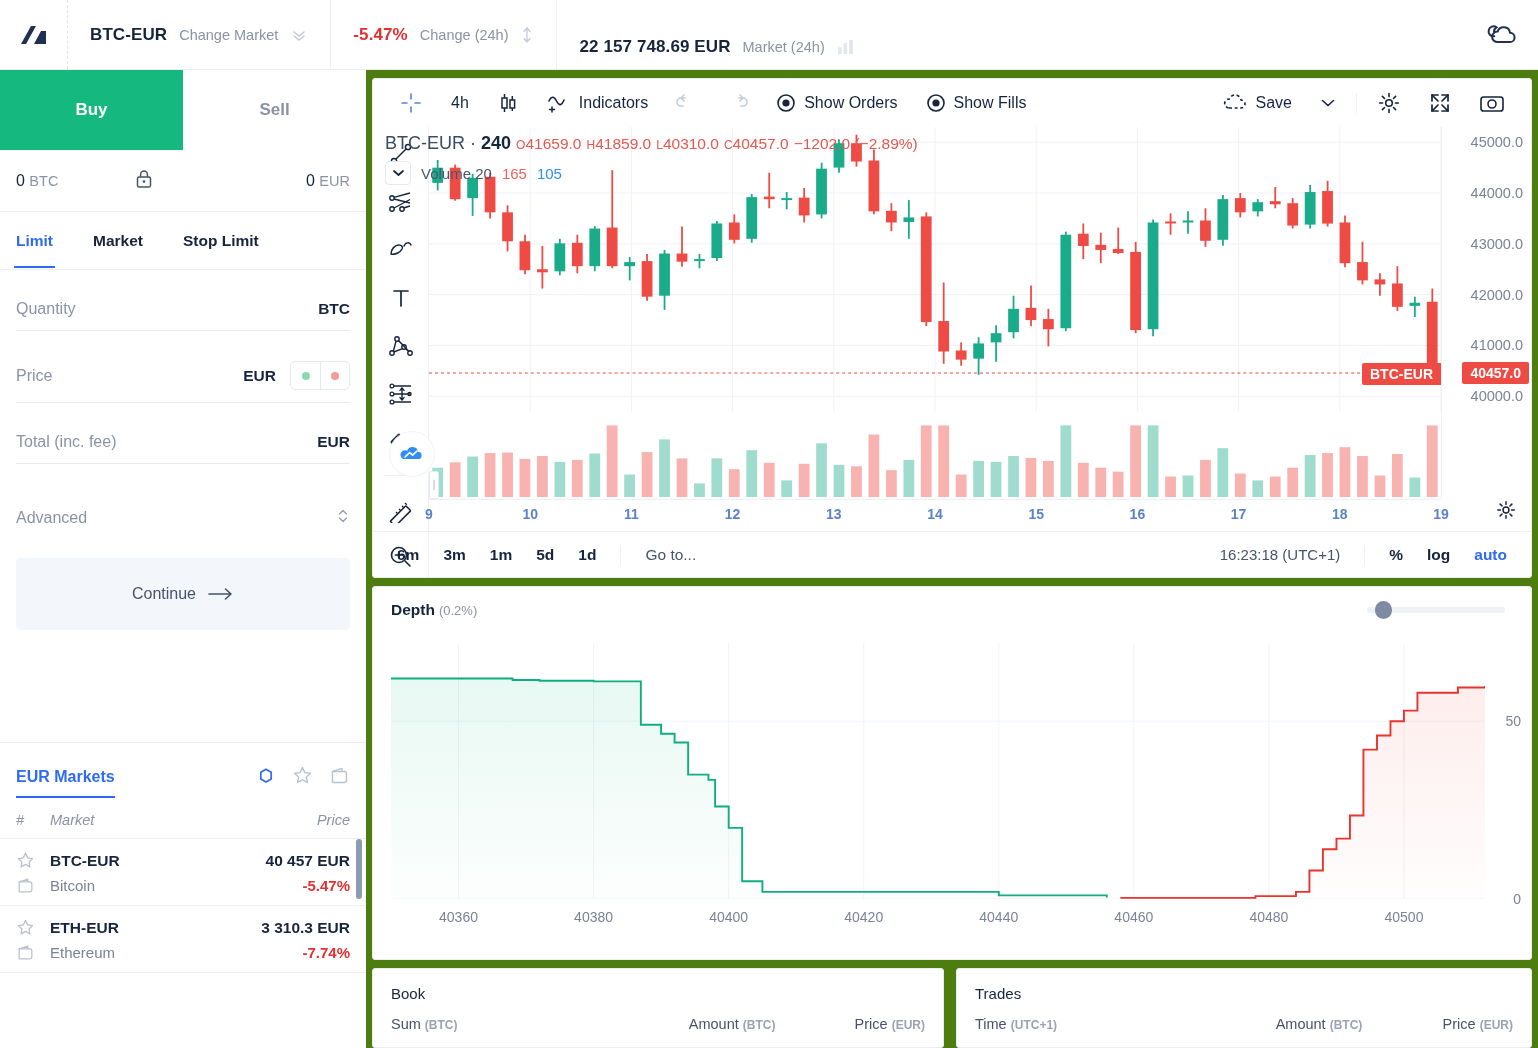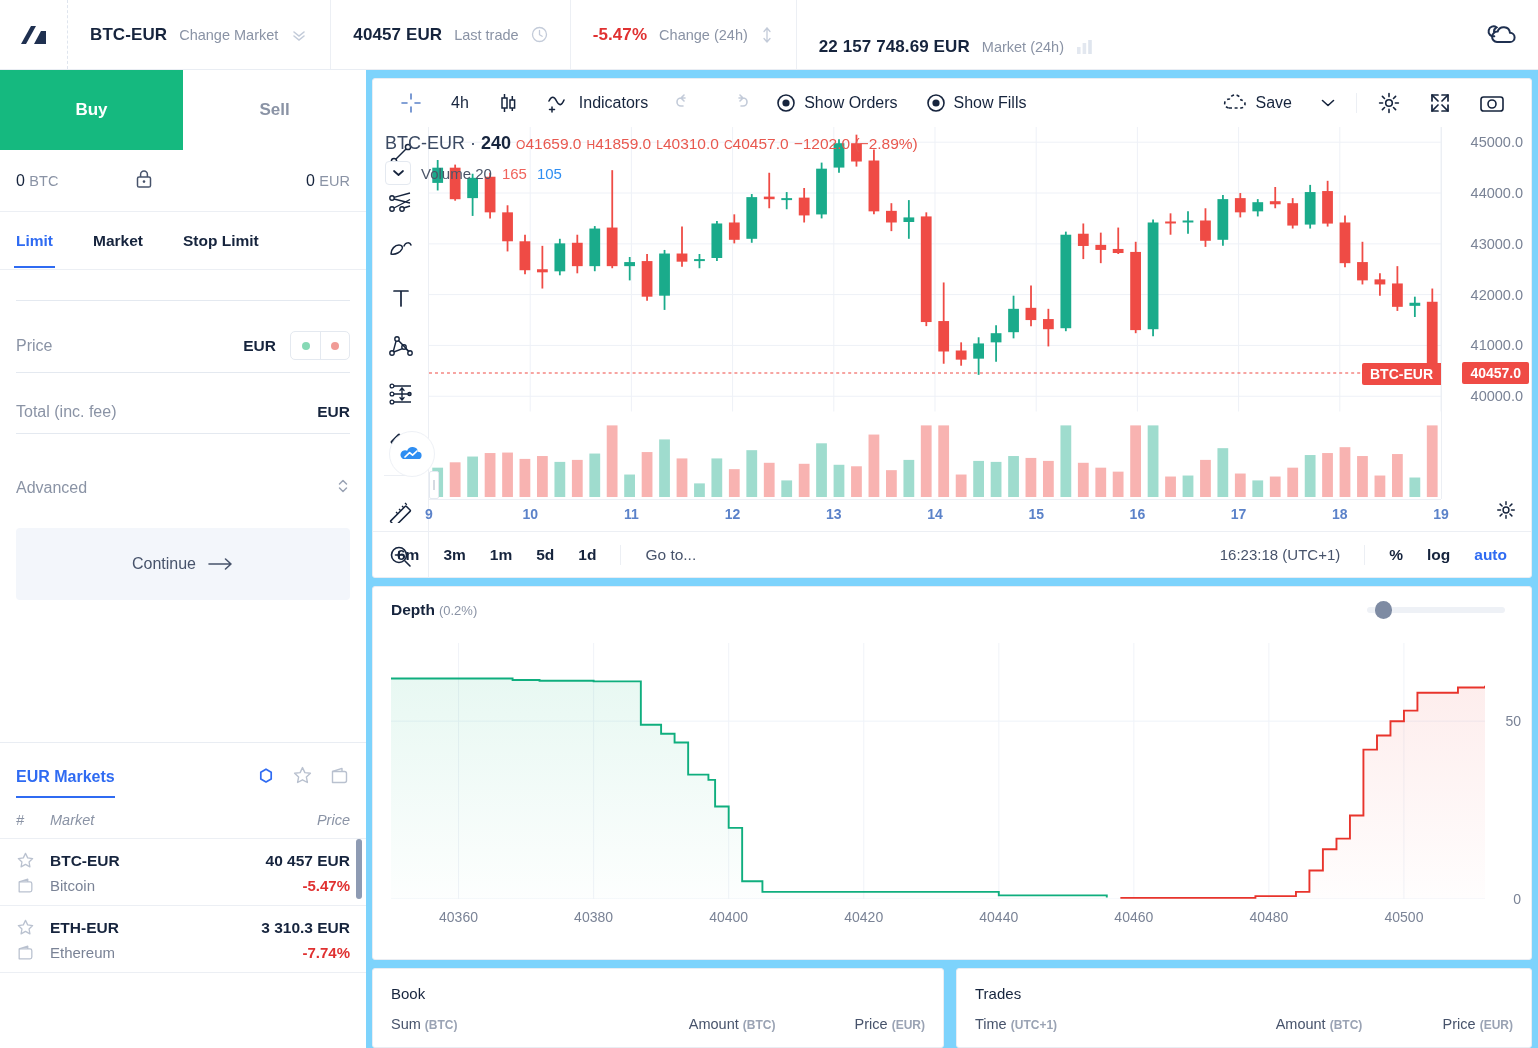--- a/index.html
+++ b/index.html
@@ -3,21 +3,21 @@
 <meta charset="utf-8">
 <style>
   * { box-sizing: border-box; margin: 0; padding: 0; }
   html, body {
     width: 1538px; height: 1048px;
     font-family: "Liberation Sans", sans-serif;
     background: #ffffff;
     color: #16243d;
     overflow: hidden;
   }
-  .app { position: relative; width: 1538px; height: 1048px; background: #7dd3fc; }
+  .app { position: relative; width: 1538px; height: 1048px; background: #4d7c0f; }
 
   
   .header {
     position: absolute; top: 0; left: 0; width: 1538px; height: 70px;
     background: #fff; display: flex; align-items: stretch;
     border-bottom: 1px solid #e9edf3;
   }
   .logo-cell {
     width: 68px; display: flex; align-items: center; justify-content: center;
     border-right: 1px dashed #dfe5ee;
@@ -267,30 +267,20 @@
     <div class="hcell">
       <span class="h-strong">BTC-EUR</span>
       <span class="h-label">Change Market</span>
       <span class="h-icon">
         <svg width="18" height="18" viewBox="0 0 18 18">
             <path d="M4 6l5 4 5-4M4 10l5 4 5-4" stroke="#c3cbd9" stroke-width="1.6" fill="none" stroke-linecap="round"></path>
           </svg>
       </span>
     </div>
 
-    <div class="hcell">
-      <span class="h-strong">40457 EUR</span>
-      <span class="h-label">Last trade</span>
-      <span class="h-icon">
-        <svg width="17" height="17" viewBox="0 0 17 17">
-            <circle cx="8.5" cy="8.5" r="7" stroke="#c3cbd9" stroke-width="1.3" fill="none"></circle>
-            <path d="M8.5 4.5v4.2l2.6 1.6" stroke="#c3cbd9" stroke-width="1.3" fill="none" stroke-linecap="round"></path>
-          </svg>
-      </span>
-    </div>
 
     <div class="hcell">
       <span class="h-strong neg">-5.47%</span>
       <span class="h-label">Change (24h)</span>
       <span class="h-icon">
         <svg width="14" height="18" viewBox="0 0 14 18">
             <path d="M7 2v14M7 2L4 5.5M7 2l3 3.5M7 16l-3-3.5M7 16l3-3.5" stroke="#c3cbd9" stroke-width="1.3" fill="none" stroke-linecap="round"></path>
           </svg>
       </span>
     </div>
@@ -340,20 +330,24 @@
       </div>
     </div>
 
     <div class="order-tabs">
       <div class="order-tab active">Limit</div>
       <div class="order-tab">Market</div>
       <div class="order-tab">Stop Limit</div>
     </div>
 
     <div class="field">
+      <div class="field-row">
+        <span class="field-label">Quantity</span>
+        <span class="field-unit">BTC</span>
+      </div>
       <div class="field-line"></div>
     </div>
 
     <div class="field">
       <div class="field-row">
         <span class="field-label">Price</span>
         <span class="field-unit">EUR</span>
         <span class="dot-toggle">
           <span class="dot-btn">
               <span class="dot g"></span>

